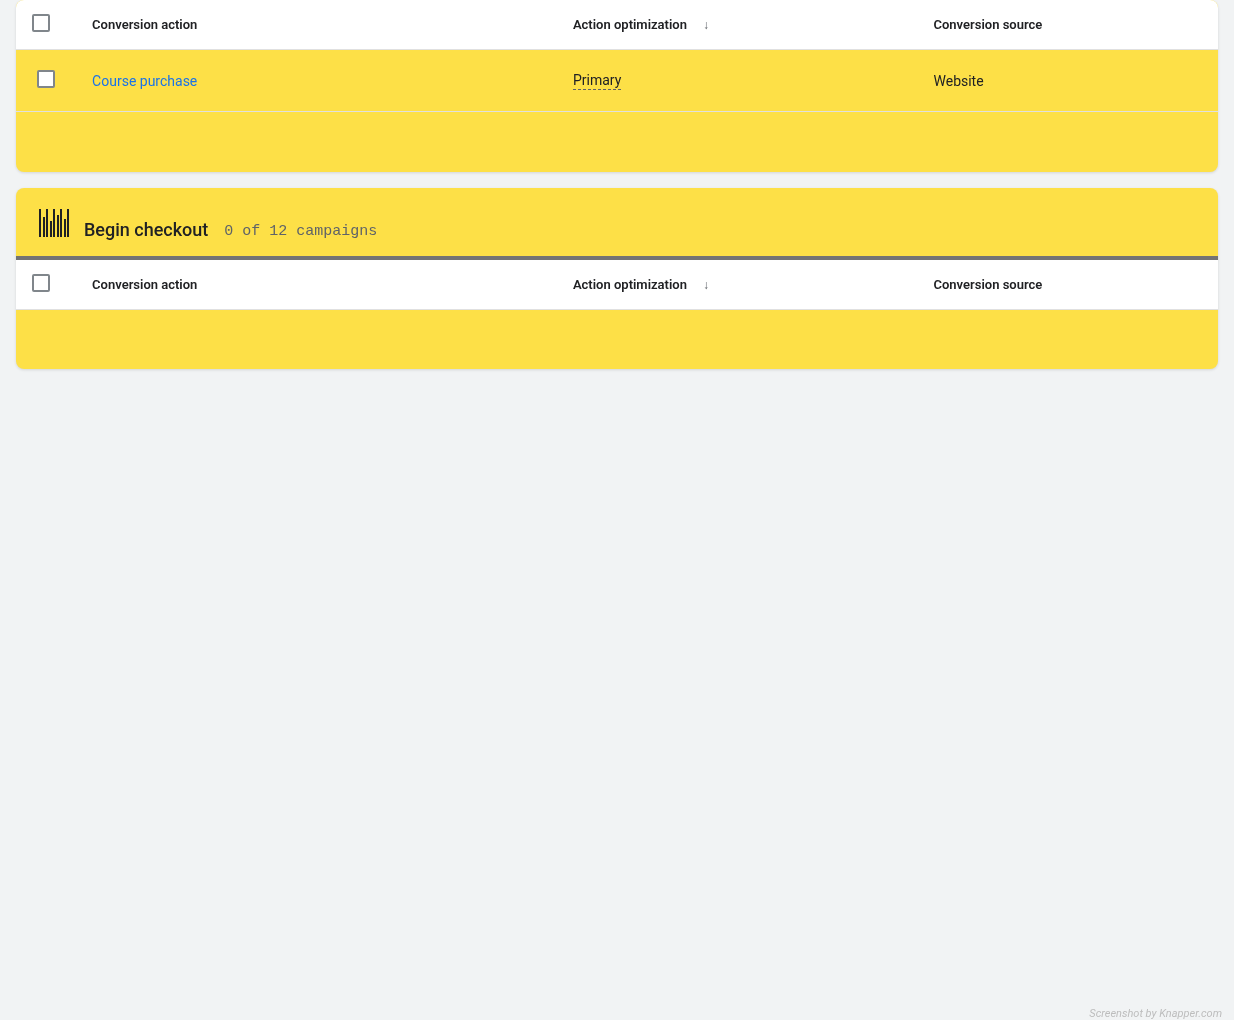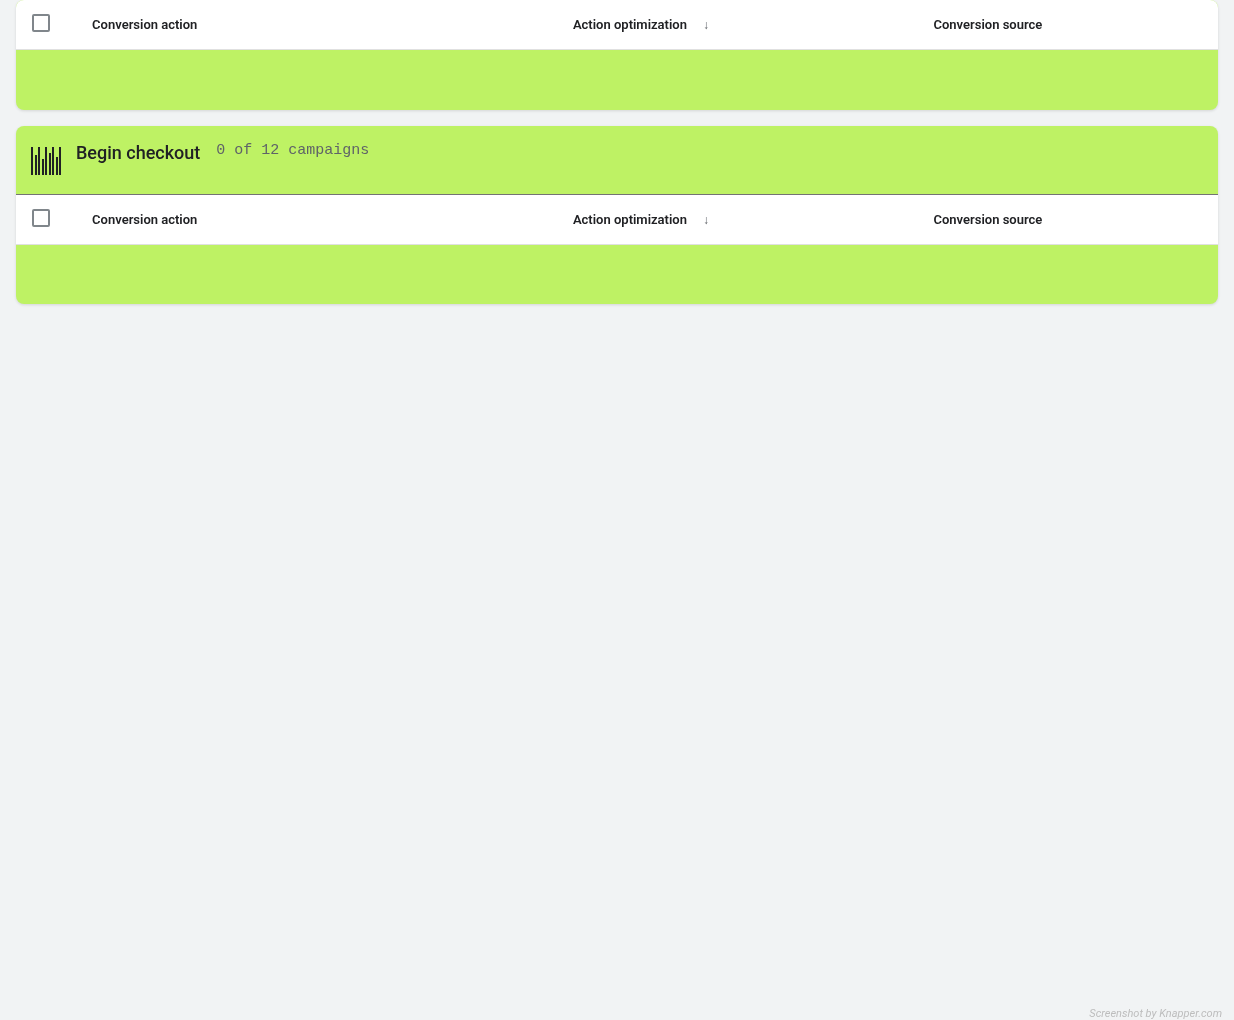--- a/index.html
+++ b/index.html
@@ -13,33 +13,33 @@
 
     .page-container {
       padding: 0 16px 16px 16px;
       display: flex;
       flex-direction: column;
       gap: 16px;
     }
 
     
     .card {
-      background: #bef264;
+      background: #fde047;
       border-radius: 8px;
       box-shadow: 0 1px 3px rgba(0,0,0,0.12);
       overflow: hidden;
     }
 
     
     .section-header {
       display: flex;
-      align-items: flex-start;
+      align-items: flex-end;
       gap: 12px;
-      padding: 16px 12px;
-      border-bottom: 1px solid #737373;
+      padding: 16px 20px;
+      border-bottom: 4px solid #737373;
     }
 
     .section-title {
       font-size: 18px;
       font-weight: 500;
       color: #202124;
     }
 
     .section-subtitle {
       font-size: 15px;
@@ -207,20 +207,34 @@
             </div>
           </th>
           <th class="col-source">
             <span>Conversion source</span>
           </th>
         </tr>
       </thead>
       <tbody>
 
 
+        <tr>
+          <td class="col-checkbox">
+            <span class="checkbox"></span>
+          </td>
+          <td class="col-conversion">
+            <a class="link-blue">Course purchase</a>
+          </td>
+          <td class="col-optimization">
+            <span class="optimization-label">Primary</span>
+          </td>
+          <td class="col-source">
+            <span>Website</span>
+          </td>
+        </tr>
 
         <tr class="spacer-row">
           <td colspan="4"></td>
         </tr>
       </tbody>
     </table>
   </div>
 
   <div class="card">
 

